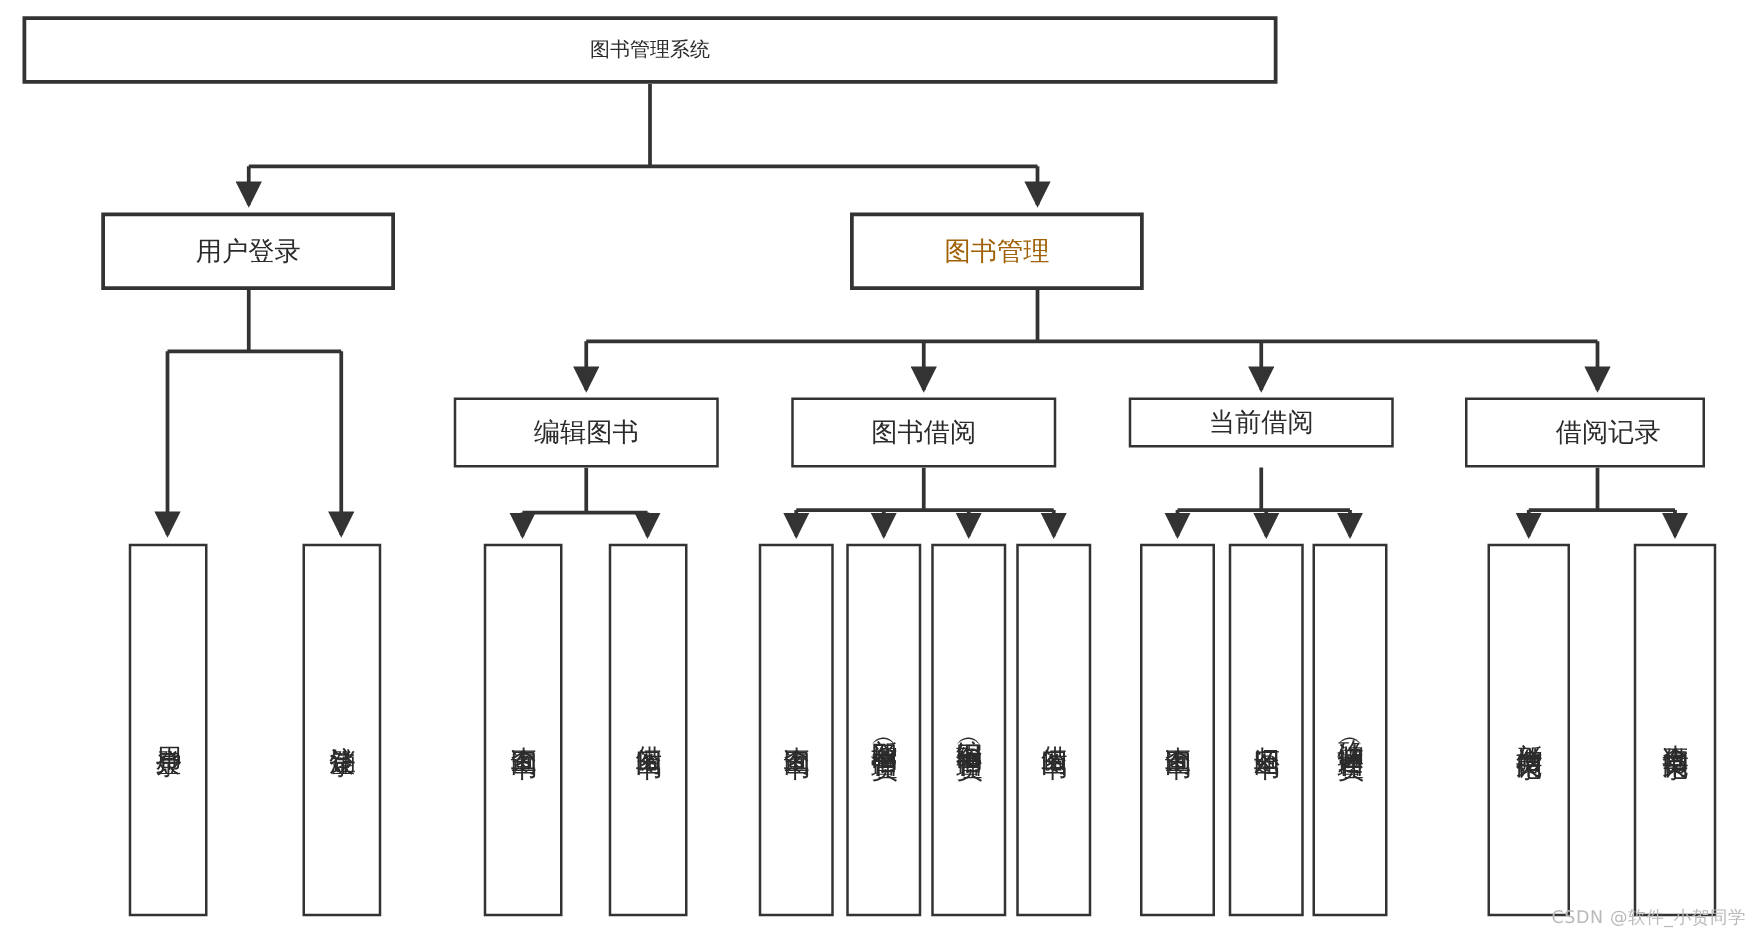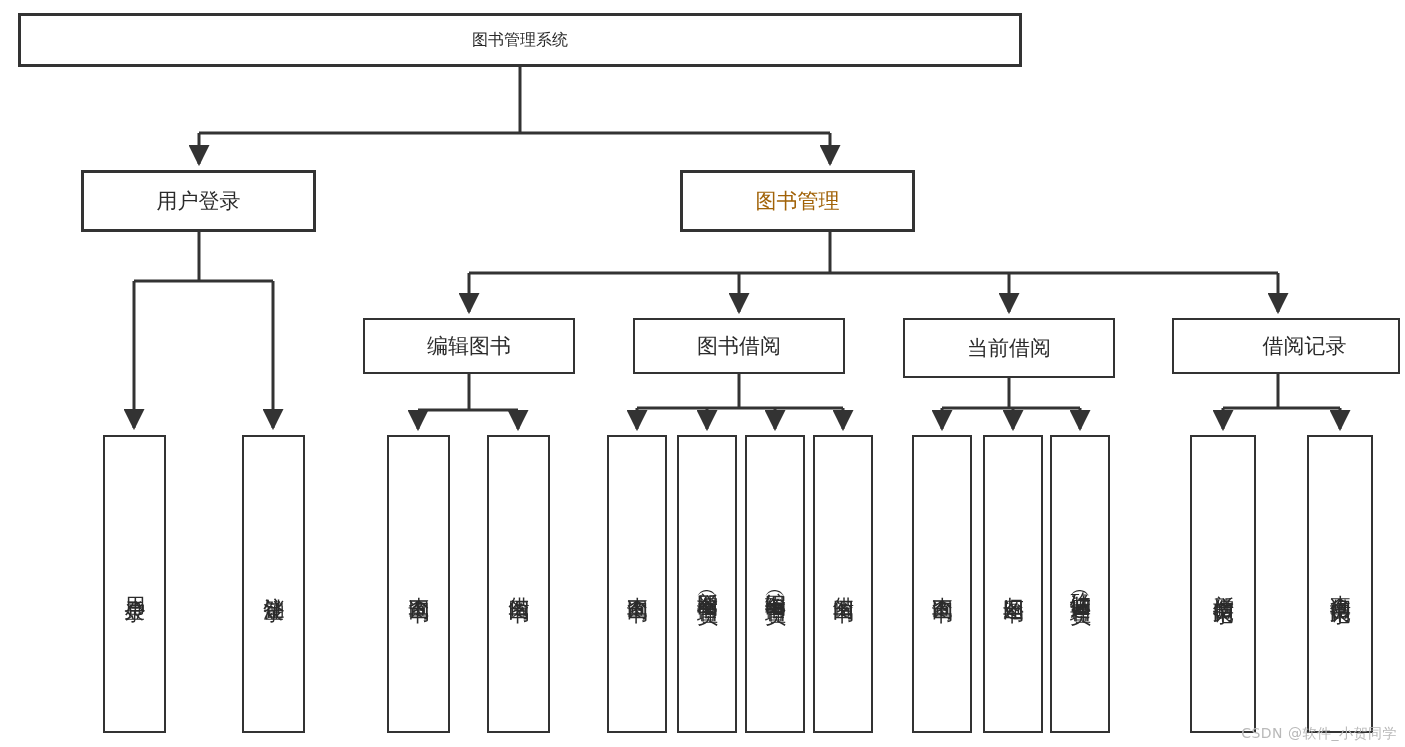--- a/index.html
+++ b/index.html
@@ -139,24 +139,24 @@
   <div class="node lvl2" style="left: 680px; top: 170px; width: 235px; height: 62px; border-color: rgb(51, 51, 51); color: #a16207;">
     <span>图书管理</span>
   </div>
 
   <div class="node lvl3" style="left: 363px; top: 318px; width: 212px; height: 56px; border-color: rgb(51, 51, 51); color: rgb(43, 43, 43);">
     <span>编辑图书</span>
   </div>
   <div class="node lvl3" style="left: 633px; top: 318px; width: 212px; height: 56px; border-color: rgb(51, 51, 51); color: rgb(43, 43, 43);">
     <span>图书借阅</span>
   </div>
-  <div class="node lvl3" style="left: 903px; top: 318px; width: 212px; height: 60px; border-color: rgb(51, 51, 51); color: rgb(43, 43, 43);">
+  <div class="node lvl3" style="left: 903px; top: 318px; width: 212px; height: 40px; border-color: rgb(51, 51, 51); color: rgb(43, 43, 43);">
     <span>当前借阅</span>
   </div>
-  <div class="node lvl3" style="left: 1172px; top: 318px; width: 228px; height: 56px; border-color: rgb(51, 51, 51); color: rgb(43, 43, 43); padding-left: 37px;">
+  <div class="node lvl3" style="left: 1172px; top: 318px; width: 192px; height: 56px; border-color: rgb(51, 51, 51); color: rgb(43, 43, 43); padding-left: 37px;">
     <span>借阅记录</span>
   </div>
 
   <div class="node leaf" style="left: 103px; top: 435px; width: 63px; height: 298px; border-color: rgb(51, 51, 51); color: rgb(43, 43, 43);">
     <span class="vtext">用户登录</span>
   </div>
   <div class="node leaf" style="left: 242px; top: 435px; width: 63px; height: 298px; border-color: rgb(51, 51, 51); color: rgb(43, 43, 43);">
     <span class="vtext">注销登录</span>
   </div>
   <div class="node leaf" style="left: 387px; top: 435px; width: 63px; height: 298px; border-color: rgb(51, 51, 51); color: rgb(43, 43, 43);">

